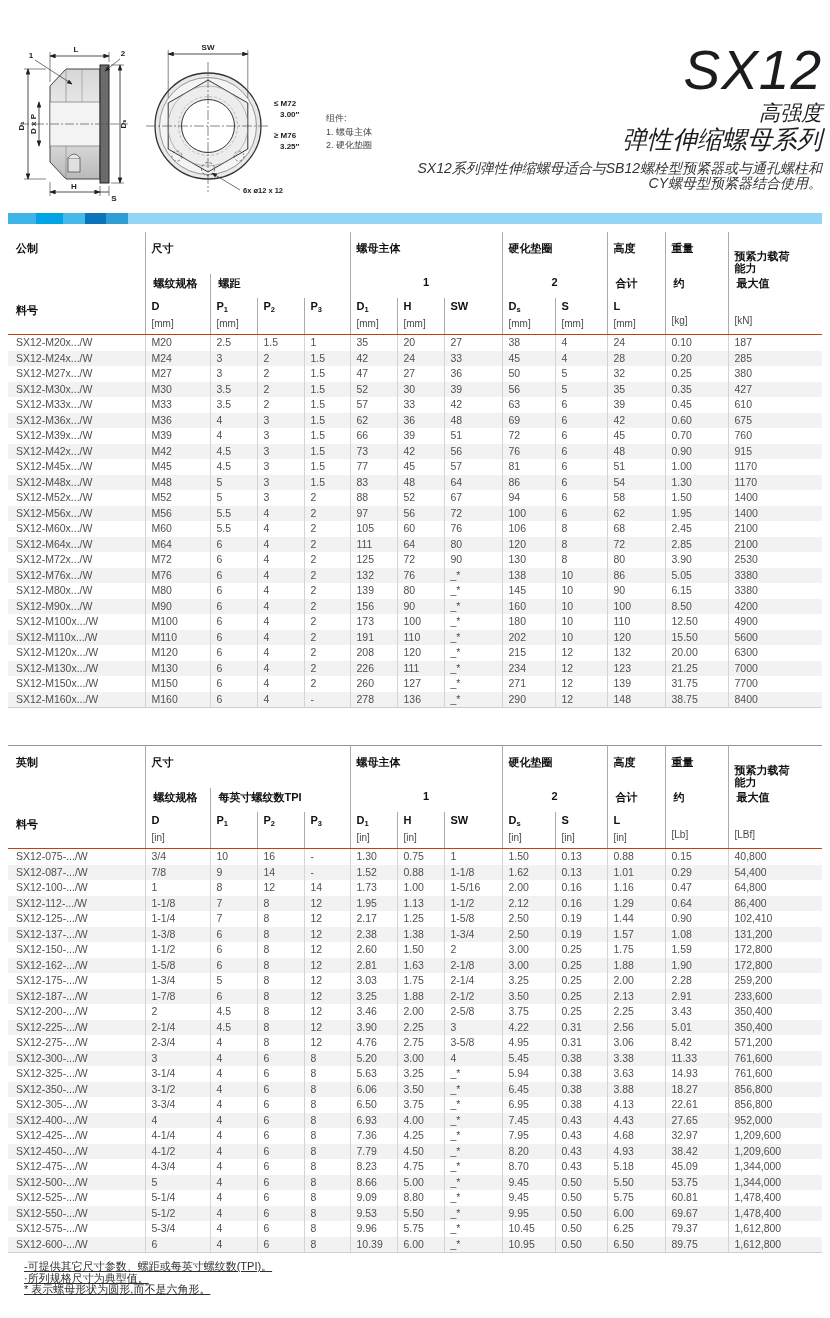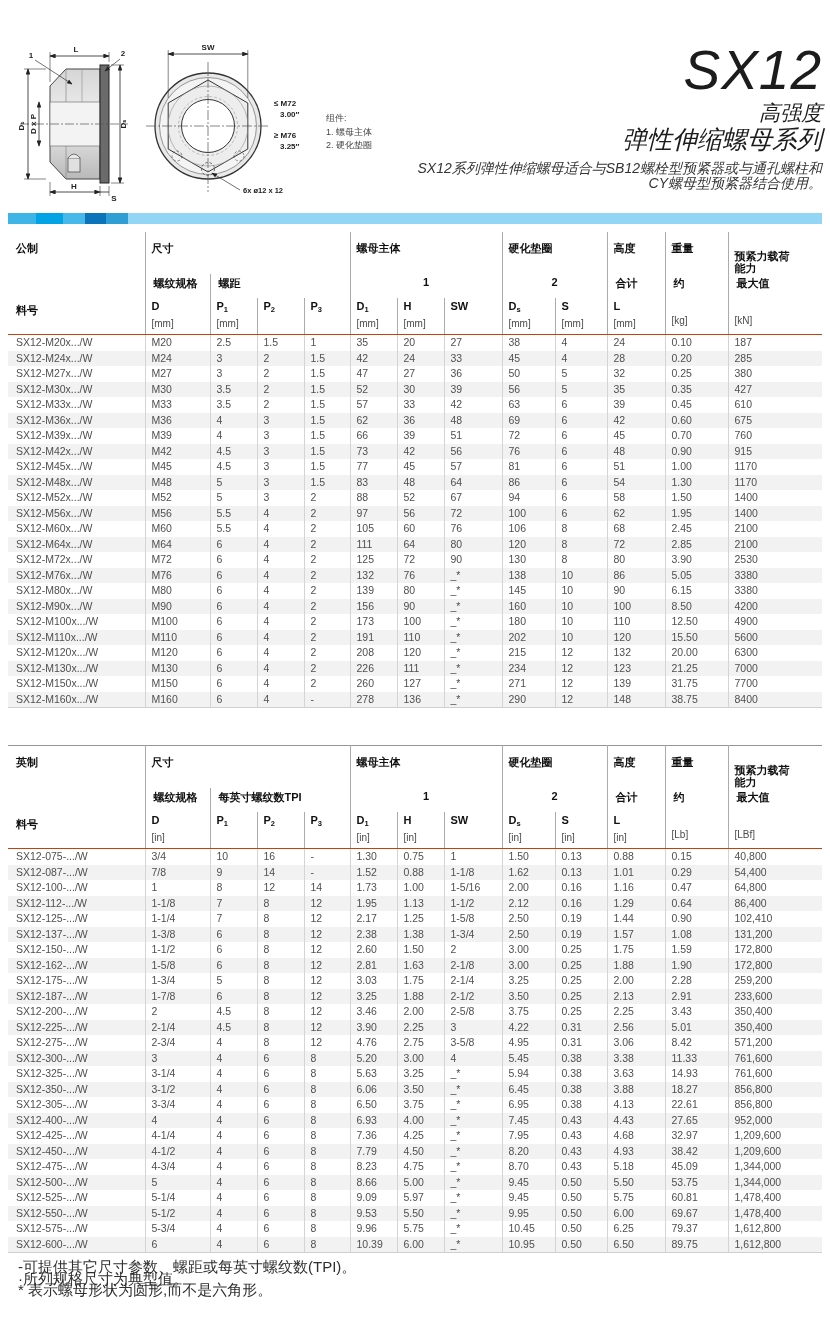--- a/index.html
+++ b/index.html
@@ -36,21 +36,21 @@
   .lbl sub{font-size:7.5px;vertical-align:-2px;}
   .unit{margin-top:1px;font-weight:normal;font-size:10px;color:#4a4a4a;line-height:13px;}
   .bl{border-left:1px solid #ababab;}
   tbody td{font-size:10.5px;color:#4f4f4f;line-height:13.5px;padding:1px 2px 1px 6px;}
   tbody td:first-child{padding-left:8px;}
   tbody td + td{border-left:1px solid #d4d4d4;}
   tbody tr:nth-child(even){background:#f2f2f2;}
   tbody tr:last-child td{border-bottom:1px solid #cfcfcf;}
   .tablegap{height:21px;}
   
-  .footnotes{margin:7px 8px 0 18px;font-size:15px;color:#2e2e2e;line-height:11.5px;}
+  .footnotes{margin:7px 8px 0 24px;font-size:11px;color:#2e2e2e;line-height:11.5px;text-decoration:underline;}
   
   .dim{font-size:8px;font-weight:bold;fill:#222;font-family:"Liberation Sans","DejaVu Sans",sans-serif;}
   .dimsmall{font-size:7.5px;font-weight:bold;fill:#222;font-family:"Liberation Sans","DejaVu Sans",sans-serif;}
 </style>
 </head>
 <body>
 
 <div class="hero">
 
   <svg class="drawing" width="410" height="172" viewBox="0 0 410 172">
@@ -1038,21 +1038,21 @@
         <td>53.75</td>
         <td>1,344,000</td>
       </tr>
       <tr>
         <td>SX12-525-.../W</td>
         <td>5-1/4</td>
         <td>4</td>
         <td>6</td>
         <td>8</td>
         <td>9.09</td>
-        <td>5.97</td>
+        <td>8.80</td>
         <td>_*</td>
         <td>9.45</td>
         <td>0.50</td>
         <td>5.75</td>
         <td>60.81</td>
         <td>1,478,400</td>
       </tr>
       <tr>
         <td>SX12-550-.../W</td>
         <td>5-1/2</td>

